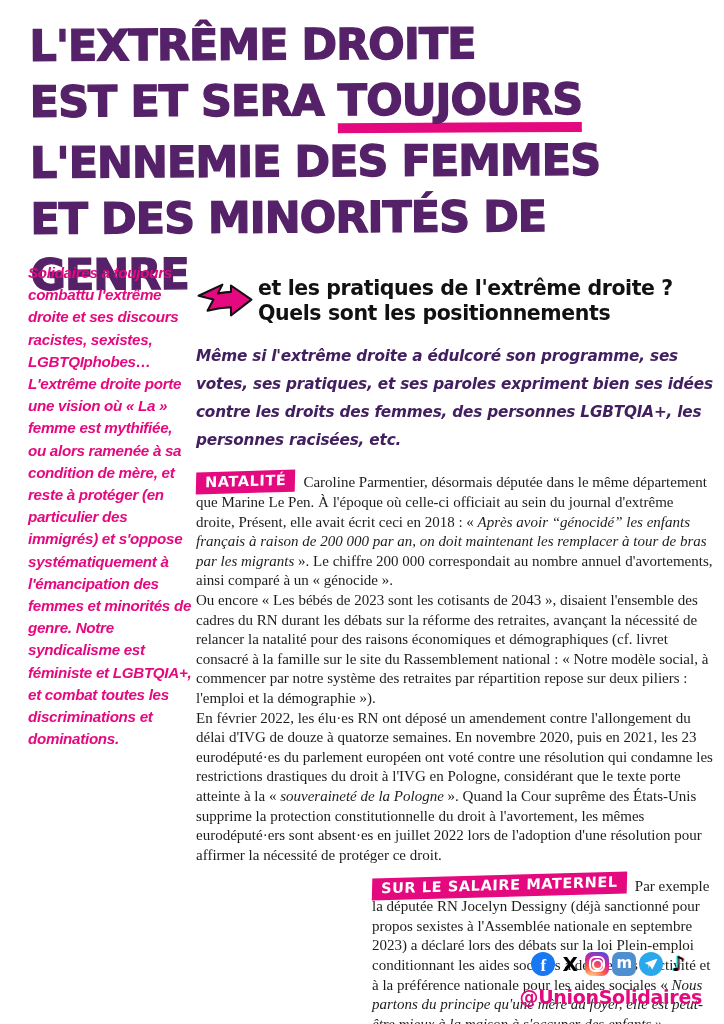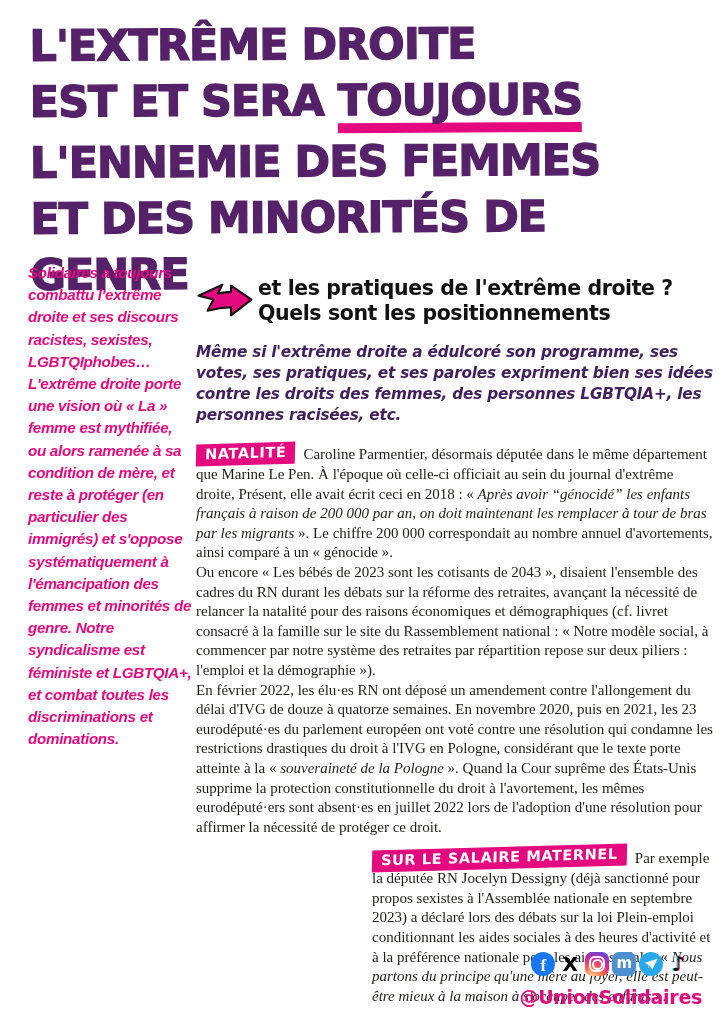--- a/index.html
+++ b/index.html
@@ -56,21 +56,21 @@
     font-weight:700;
     font-size:20.5px;line-height:25px;
     letter-spacing:-0.4px;
   }
 
   .intro{
     margin-top:16px;
     color:#42205f;
     font-family:"DejaVu Sans",sans-serif;
     font-weight:bold;font-style:italic;
-    font-size:15.3px;line-height:21px;
+    font-size:15.3px;line-height:28px;
     letter-spacing:-0.2px;
   }
 
   .body-block{margin-top:17px;}
   .para{
     font-family:"Liberation Serif",serif;
     font-size:15px;line-height:19.6px;
     color:var(--ink);
   }
   .para em{font-style:italic;}

